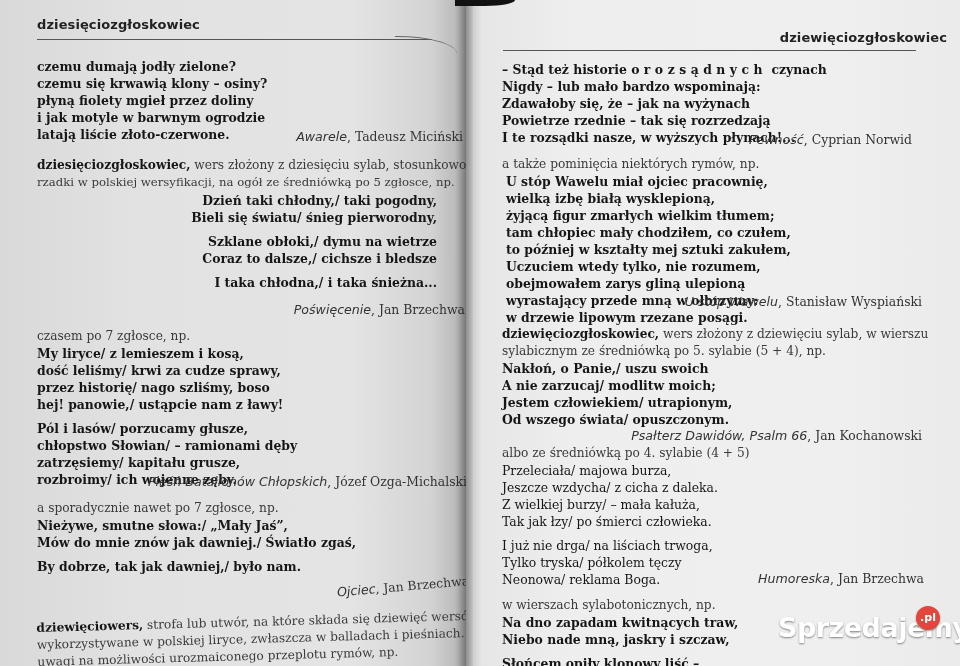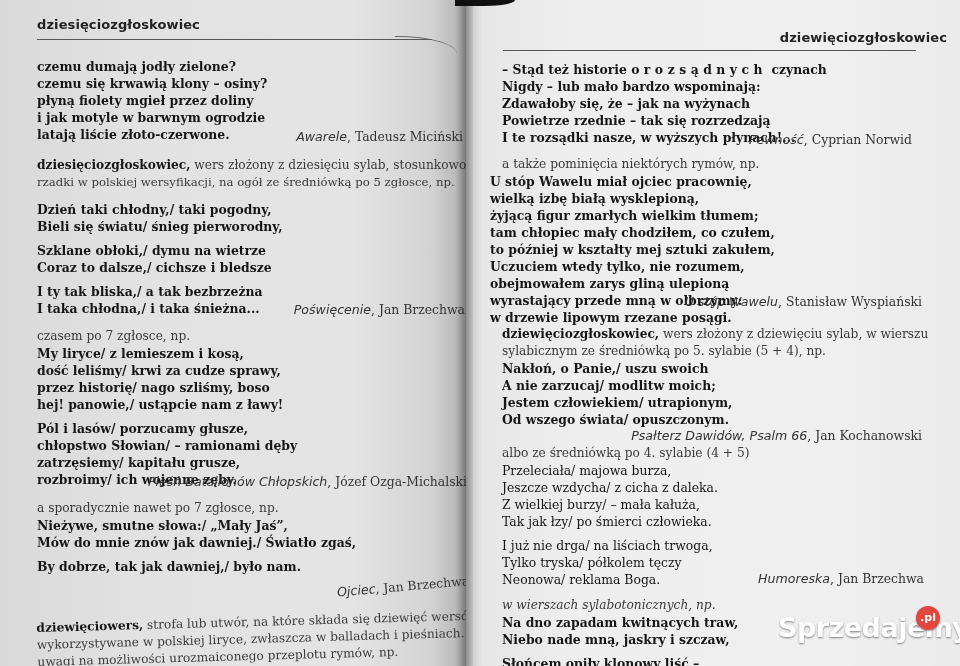--- a/index.html
+++ b/index.html
@@ -82,28 +82,27 @@
   </div>
   <div class="block source" style="left:37px; top:129px; width:426px;">
     <span class="title">Awarele</span><span>, Tadeusz Miciński</span>
   </div>
 
   <div class="block prose" style="left:37px; top:157px; width:430px;">
     <div class="line"><span class="term">dziesięciozgłoskowiec,</span><span> wers złożony z dziesięciu sylab, stosunkowo</span></div>
     <div class="line" style="font-size:11.7px;">rzadki w polskiej wersyfikacji, na ogół ze średniówką po 5 zgłosce, np.</div>
   </div>
 
-  <div class="block" style="left:37px; top:201px; width:400px;">
+  <div class="block" style="left:37px; top:192px; width:400px;text-align:right;">
     <div class="line verse">Dzień taki chłodny,/ taki pogodny,</div>
     <div class="line verse">Bieli się światu/ śnieg pierworodny,</div>
     <div class="gap"></div>
     <div class="line verse">Szklane obłoki,/ dymu na wietrze</div>
     <div class="line verse">Coraz to dalsze,/ cichsze i bledsze</div>
     <div class="gap"></div>
-    <div class="line verse">I ty tak bliska,/ a tak bezbrzeżna</div>
     <div class="line verse">I taka chłodna,/ i taka śnieżna...</div>
   </div>
   <div class="block source" style="left:37px; top:302px; width:428px;">
     <span class="title">Poświęcenie</span><span>, Jan Brzechwa</span>
   </div>
 
   <div class="block prose" style="left:37px; top:328px;">
     <div class="line">czasem po 7 zgłosce, np.</div>
   </div>
   <div class="block" style="left:37px; top:345px; width:400px;">
@@ -152,21 +151,21 @@
     <div class="line verse">Powietrze rzednie – tak się rozrzedzają</div>
     <div class="line verse">I te rozsądki nasze, w wyższych płynach!...</div>
   </div>
   <div class="block source" style="left:36px; top:132px; width:410px;">
     <span class="title">Pewność</span><span>, Cyprian Norwid</span>
   </div>
 
   <div class="block prose" style="left:36px; top:156px;">
     <div class="line">a także pominięcia niektórych rymów, np.</div>
   </div>
-  <div class="block" style="left:24px; top:173px; width:420px;">
+  <div class="block" style="left:40px; top:173px; width:420px;">
     <div class="line verse">U stóp Wawelu miał ojciec pracownię,</div>
     <div class="line verse">wielką izbę białą wysklepioną,</div>
     <div class="line verse">żyjącą figur zmarłych wielkim tłumem;</div>
     <div class="line verse">tam chłopiec mały chodziłem, co czułem,</div>
     <div class="line verse">to później w kształty mej sztuki zakułem,</div>
     <div class="line verse">Uczuciem wtedy tylko, nie rozumem,</div>
     <div class="line verse">obejmowałem zarys gliną ulepioną</div>
     <div class="line verse">wyrastający przede mną w olbrzymy:</div>
     <div class="line verse">w drzewie lipowym rzezane posągi.</div>
   </div>
@@ -199,21 +198,21 @@
     <div class="line verse" style="font-weight:normal;">Tak jak łzy/ po śmierci człowieka.</div>
     <div class="gap"></div>
     <div class="line verse" style="font-weight:normal;">I już nie drga/ na liściach trwoga,</div>
     <div class="line verse" style="font-weight:normal;">Tylko tryska/ półkolem tęczy</div>
     <div class="line verse" style="font-weight:normal;">Neonowa/ reklama Boga.</div>
   </div>
   <div class="block source" style="left:36px; top:571px; width:422px;">
     <span class="title">Humoreska</span><span>, Jan Brzechwa</span>
   </div>
 
-  <div class="block prose" style="left:36px; top:597px;font-style:italic;">
+  <div class="block prose" style="left:36px; top:597px;">
     <div class="line">w wierszach sylabotonicznych, np.</div>
   </div>
   <div class="block" style="left:36px; top:614px; width:420px;">
     <div class="line verse">Na dno zapadam kwitnących traw,</div>
     <div class="line verse">Niebo nade mną, jaskry i szczaw,</div>
     <div class="gap"></div>
     <div class="line verse">Słońcem opiły klonowy liść –</div>
 
   </div>
 </div>

